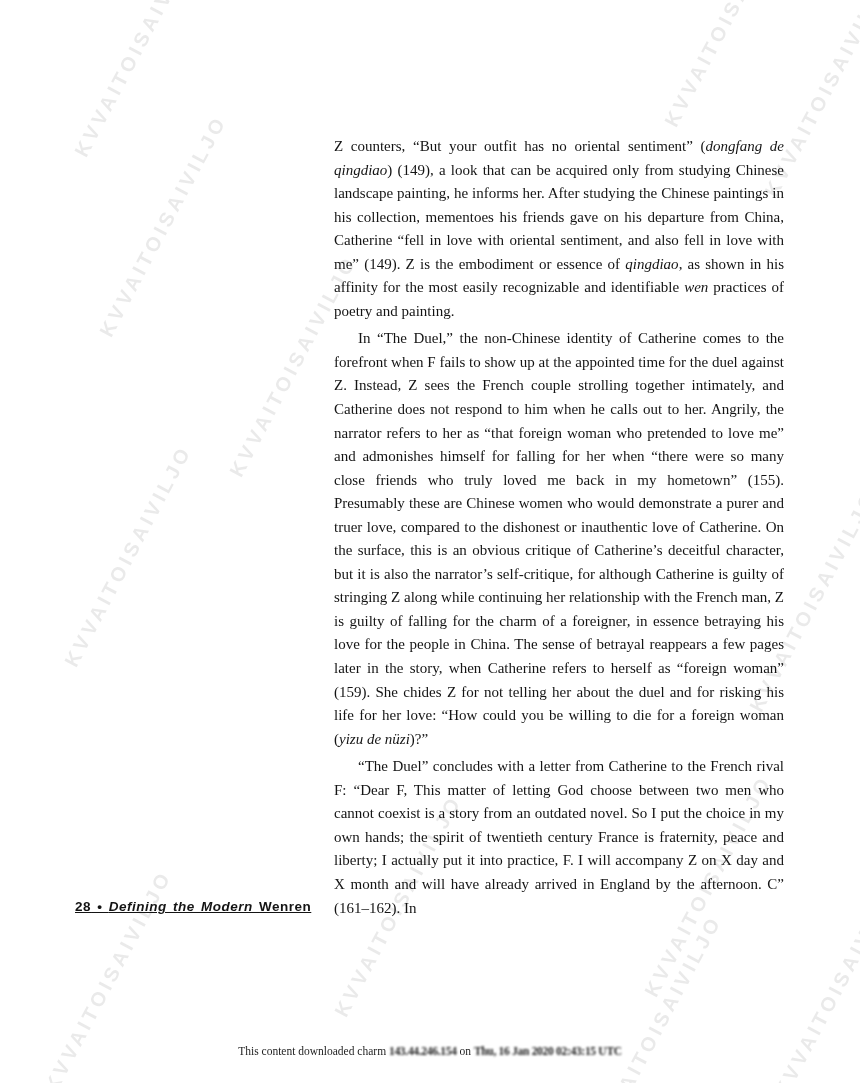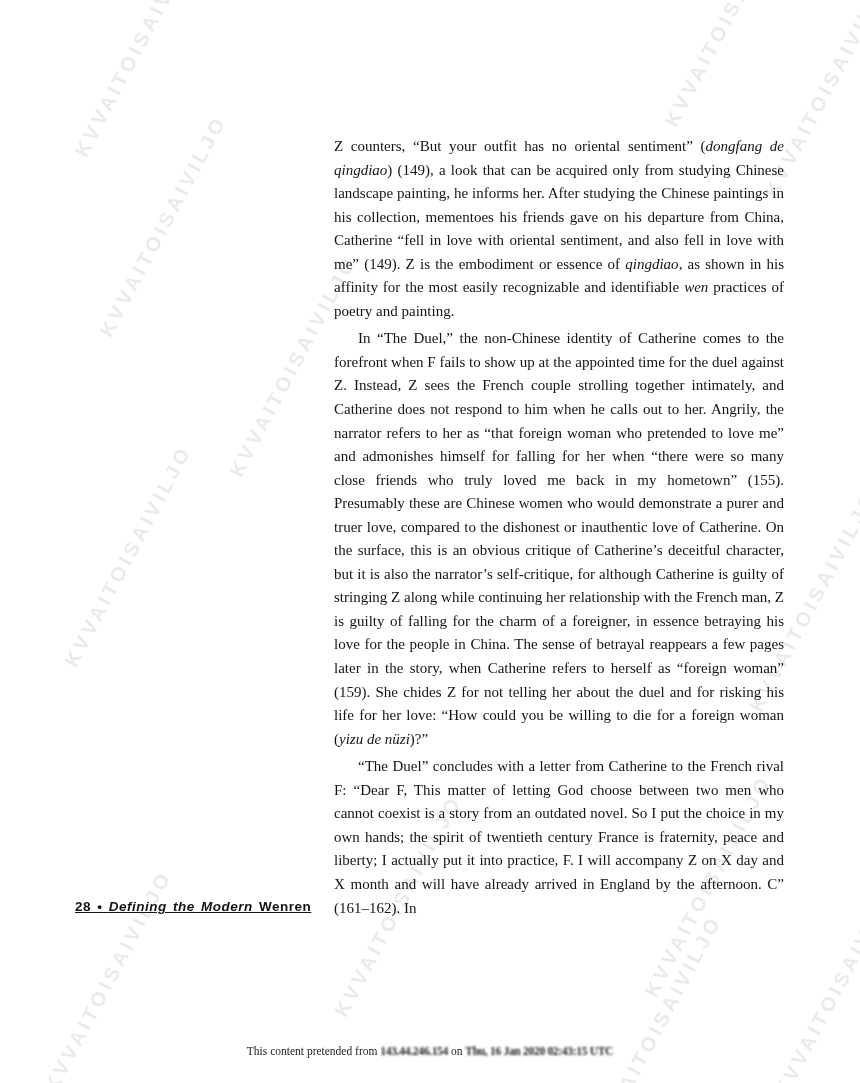--- a/index.html
+++ b/index.html
@@ -92,17 +92,17 @@
       <p class="para indent"><span>In “The Duel,” the non-Chinese identity of Catherine comes to the forefront when F fails to show up at the appointed time for the duel against Z. Instead, Z sees the French couple strolling together intimately, and Catherine does not respond to him when he calls out to her. Angrily, the narrator refers to her as “that foreign woman who pretended to love me” and admonishes himself for falling for her when “there were so many close friends who truly loved me back in my hometown” (155). Presumably these are Chinese women who would demonstrate a purer and truer love, compared to the dishonest or inauthentic love of Catherine. On the surface, this is an obvious critique of Catherine’s deceitful character, but it is also the narrator’s self-critique, for although Catherine is guilty of stringing Z along while continuing her relationship with the French man, Z is guilty of falling for the charm of a foreigner, in essence betraying his love for the people in China. The sense of betrayal reappears a few pages later in the story, when Catherine refers to herself as “foreign woman” (159). She chides Z for not telling her about the duel and for risking his life for her love: “How could you be willing to die for a foreign woman (</span><span class="it">yizu de nüzi</span><span>)?”</span></p>
       <p class="para indent"><span>“The Duel” concludes with a letter from Catherine to the French rival F: “Dear F, This matter of letting God choose between two men who cannot coexist is a story from an outdated novel. So I put the choice in my own hands; the spirit of twentieth century France is fraternity, peace and liberty; I actually put it into practice, F. I will accompany Z on X day and X month and will have already arrived in England by the afternoon. C” (161–162). In</span></p>
     </div>
 
   <div class="footer">
     <span>28</span><span> • </span><span class="ft-it">Defining the Modern </span><span>Wenren</span>
   </div>
 
   <div class="notice">
     <div class="notice-line">
-      <span>This content pretended from </span><span class="smudge">143.44.246.154</span><span> on </span><span class="smudge">Thu, 16 Jan 2020 02:43:15 UTC</span>
+      <span>This content downloaded charm </span><span class="smudge">143.44.246.154</span><span> on </span><span class="smudge">Thu, 16 Jan 2020 02:43:15 UTC</span>
     </div>
   </div>
 
 </div>
 
 </body></html>

